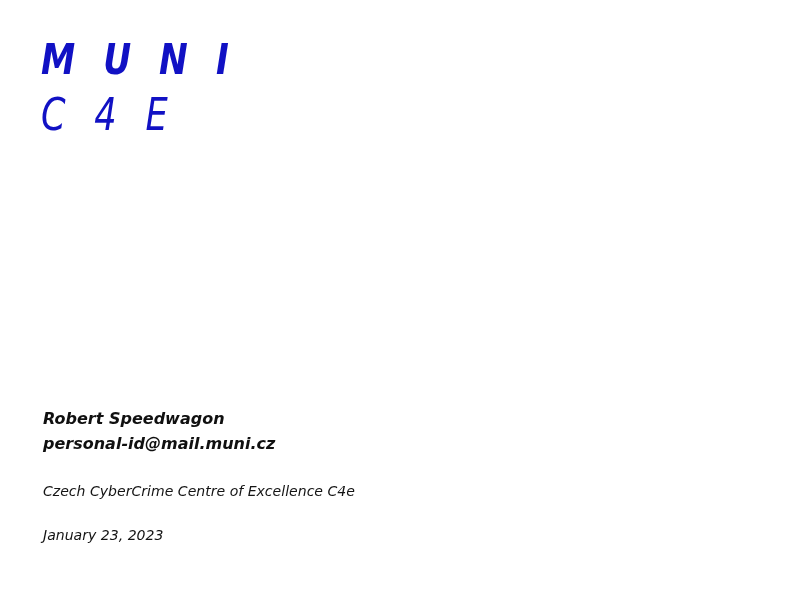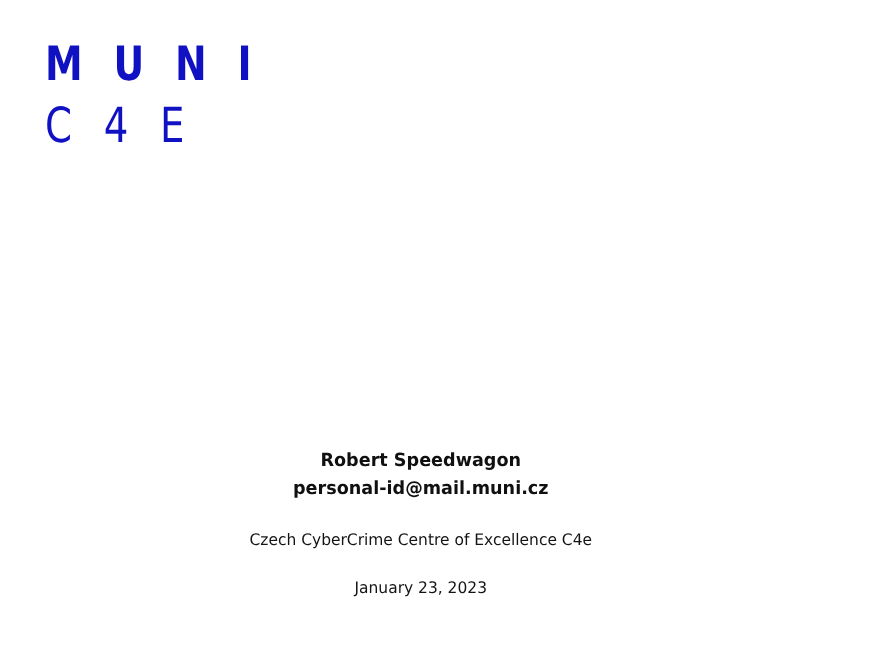--- a/index.html
+++ b/index.html
@@ -11,20 +11,21 @@
   body {
     font-family: "DejaVu Sans", sans-serif;
   }
 
   #slide {
     position: relative;
     width: 794px;
     height: 596px;
     background: #ffffff;
     overflow: hidden;
+    font-style: italic;
   }
 
   
   #logo {
     position: absolute;
     left: 41px;
     top: 36px;
     width: 260px;
     user-select: none;
   }
@@ -85,21 +86,20 @@
     transform-origin: left top;
     white-space: nowrap;
   }
 
   
   #meta-block {
     position: absolute;
     left: 43px;
     top: 406px;
     width: 700px;
-    text-align: center;
   }
 
   .author-line {
     font-family: "DejaVu Sans", sans-serif;
     font-weight: 700;
     font-size: 16.5px;
     line-height: 25px;
     color: #101010;
     transform: scaleX(0.97);
     transform-origin: left top;

